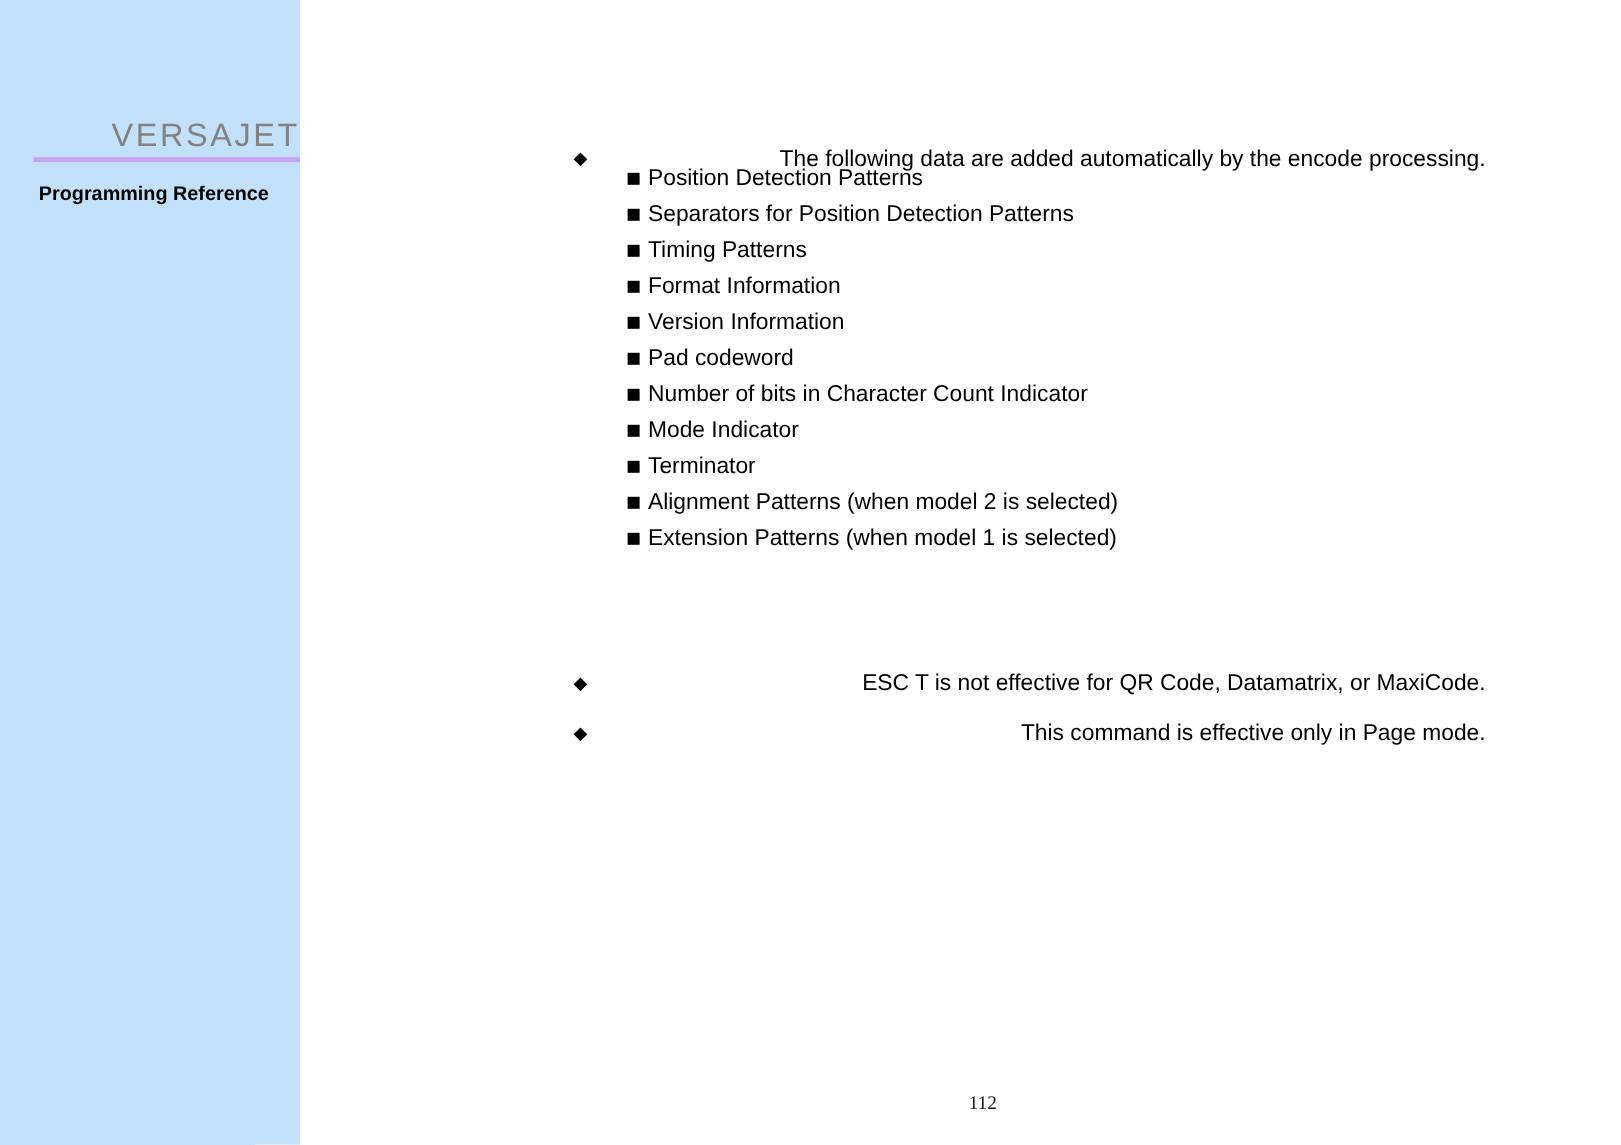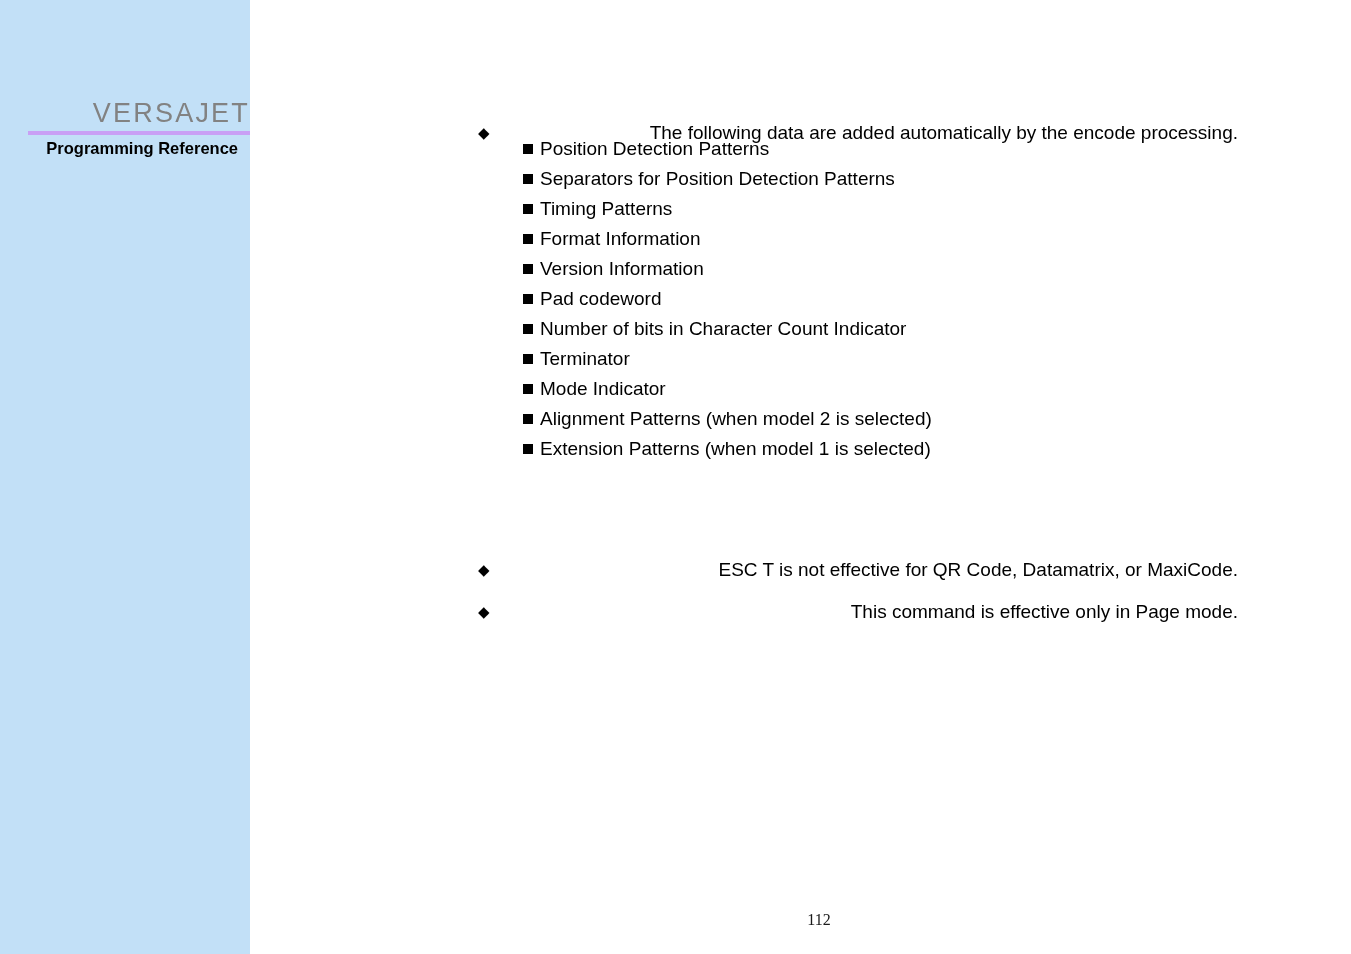--- a/index.html
+++ b/index.html
@@ -41,22 +41,22 @@
     line-height: 30px;
   }
   #brand-rule {
     margin: 3px 0 0 28px;
     width: 222px;
     height: 4px;
     background: #c9a0f5;
   }
   #brand-subtitle {
     text-align: right;
-    padding-right: 12px;
-    margin-top: 2px;
+    padding-right: 26px;
+    margin-top: 16px;
     font-family: "Liberation Sans", sans-serif;
     font-size: 16.5px;
     font-weight: bold;
     color: #000000;
     line-height: 22px;
   }
 
   
   #content {
     position: absolute;
@@ -196,26 +196,26 @@
       <span class="sub-text">Pad codeword</span>
     </div>
 
     <div class="sub-item">
       <span class="square-marker"></span>
       <span class="sub-text">Number of bits in Character Count Indicator</span>
     </div>
 
     <div class="sub-item">
       <span class="square-marker"></span>
+      <span class="sub-text">Mode Indicator</span>
+    </div>
+
+    <div class="sub-item">
+      <span class="square-marker"></span>
       <span class="sub-text">Terminator</span>
-    </div>
-
-    <div class="sub-item">
-      <span class="square-marker"></span>
-      <span class="sub-text">Mode Indicator</span>
     </div>
 
     <div class="sub-item">
       <span class="square-marker"></span>
       <span class="sub-text">Alignment Patterns (when model 2 is selected)</span>
     </div>
 
     <div class="sub-item">
       <span class="square-marker"></span>
       <span class="sub-text">Extension Patterns (when model 1 is selected)</span>

